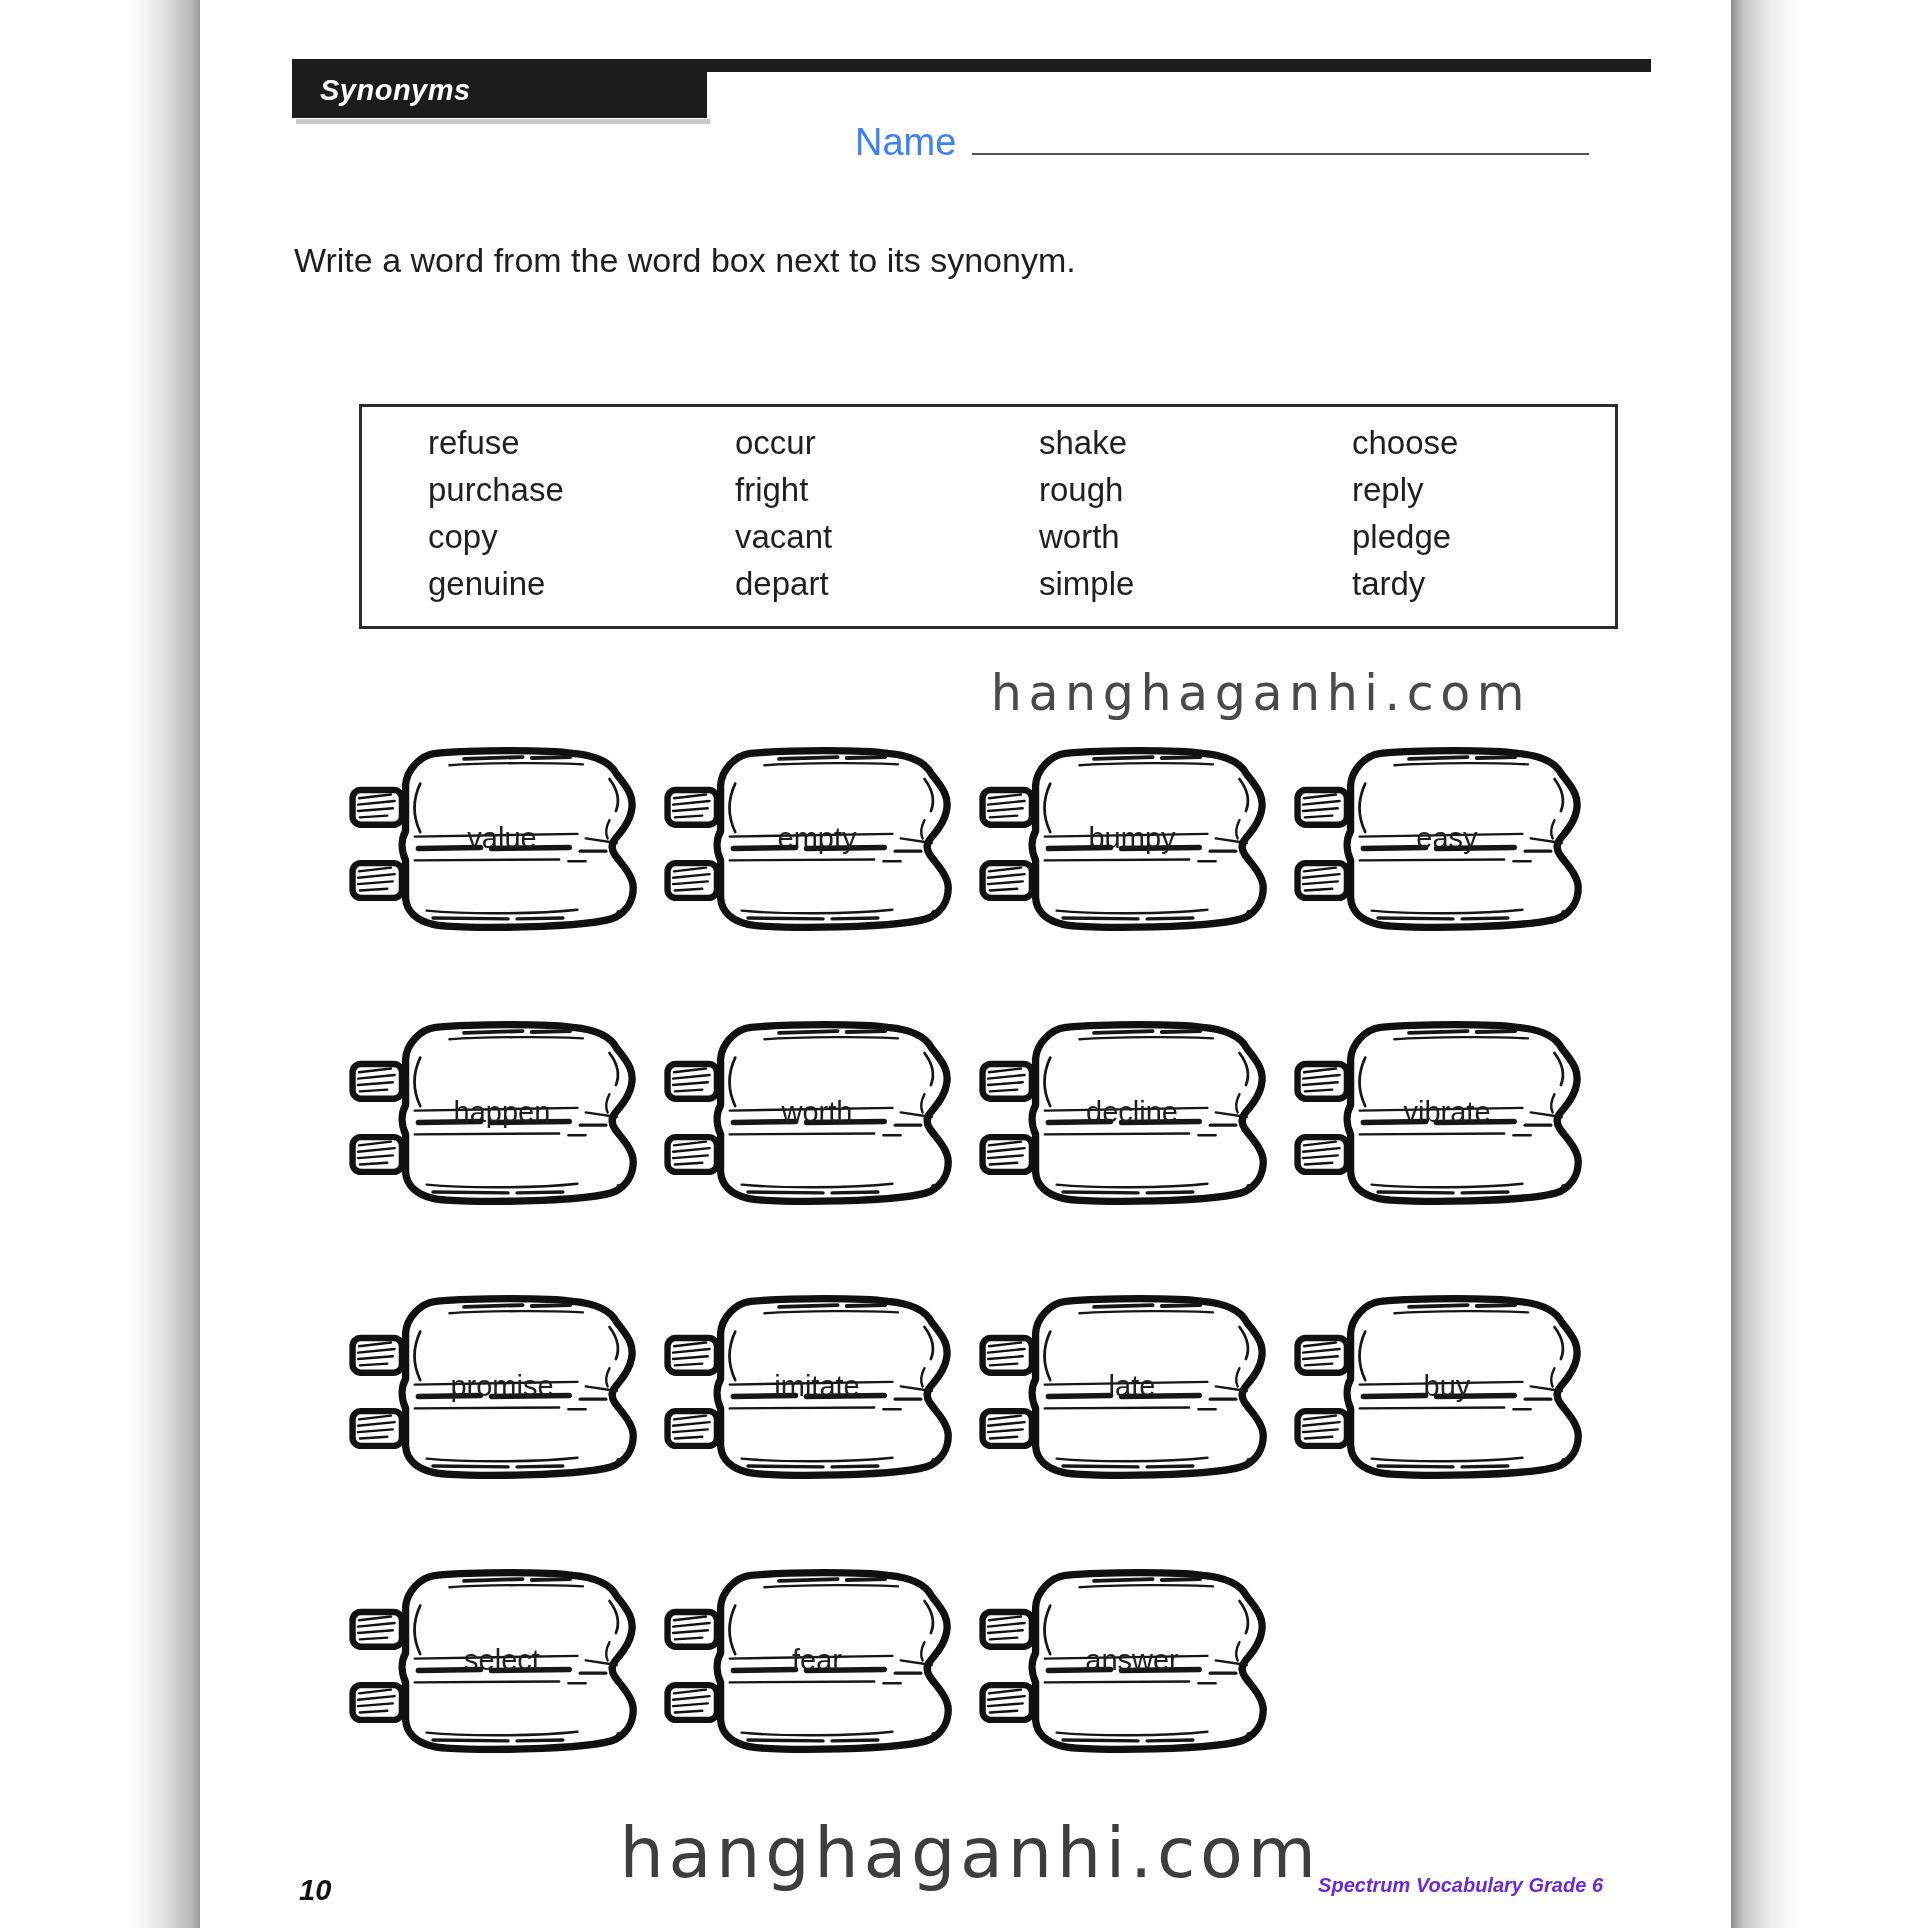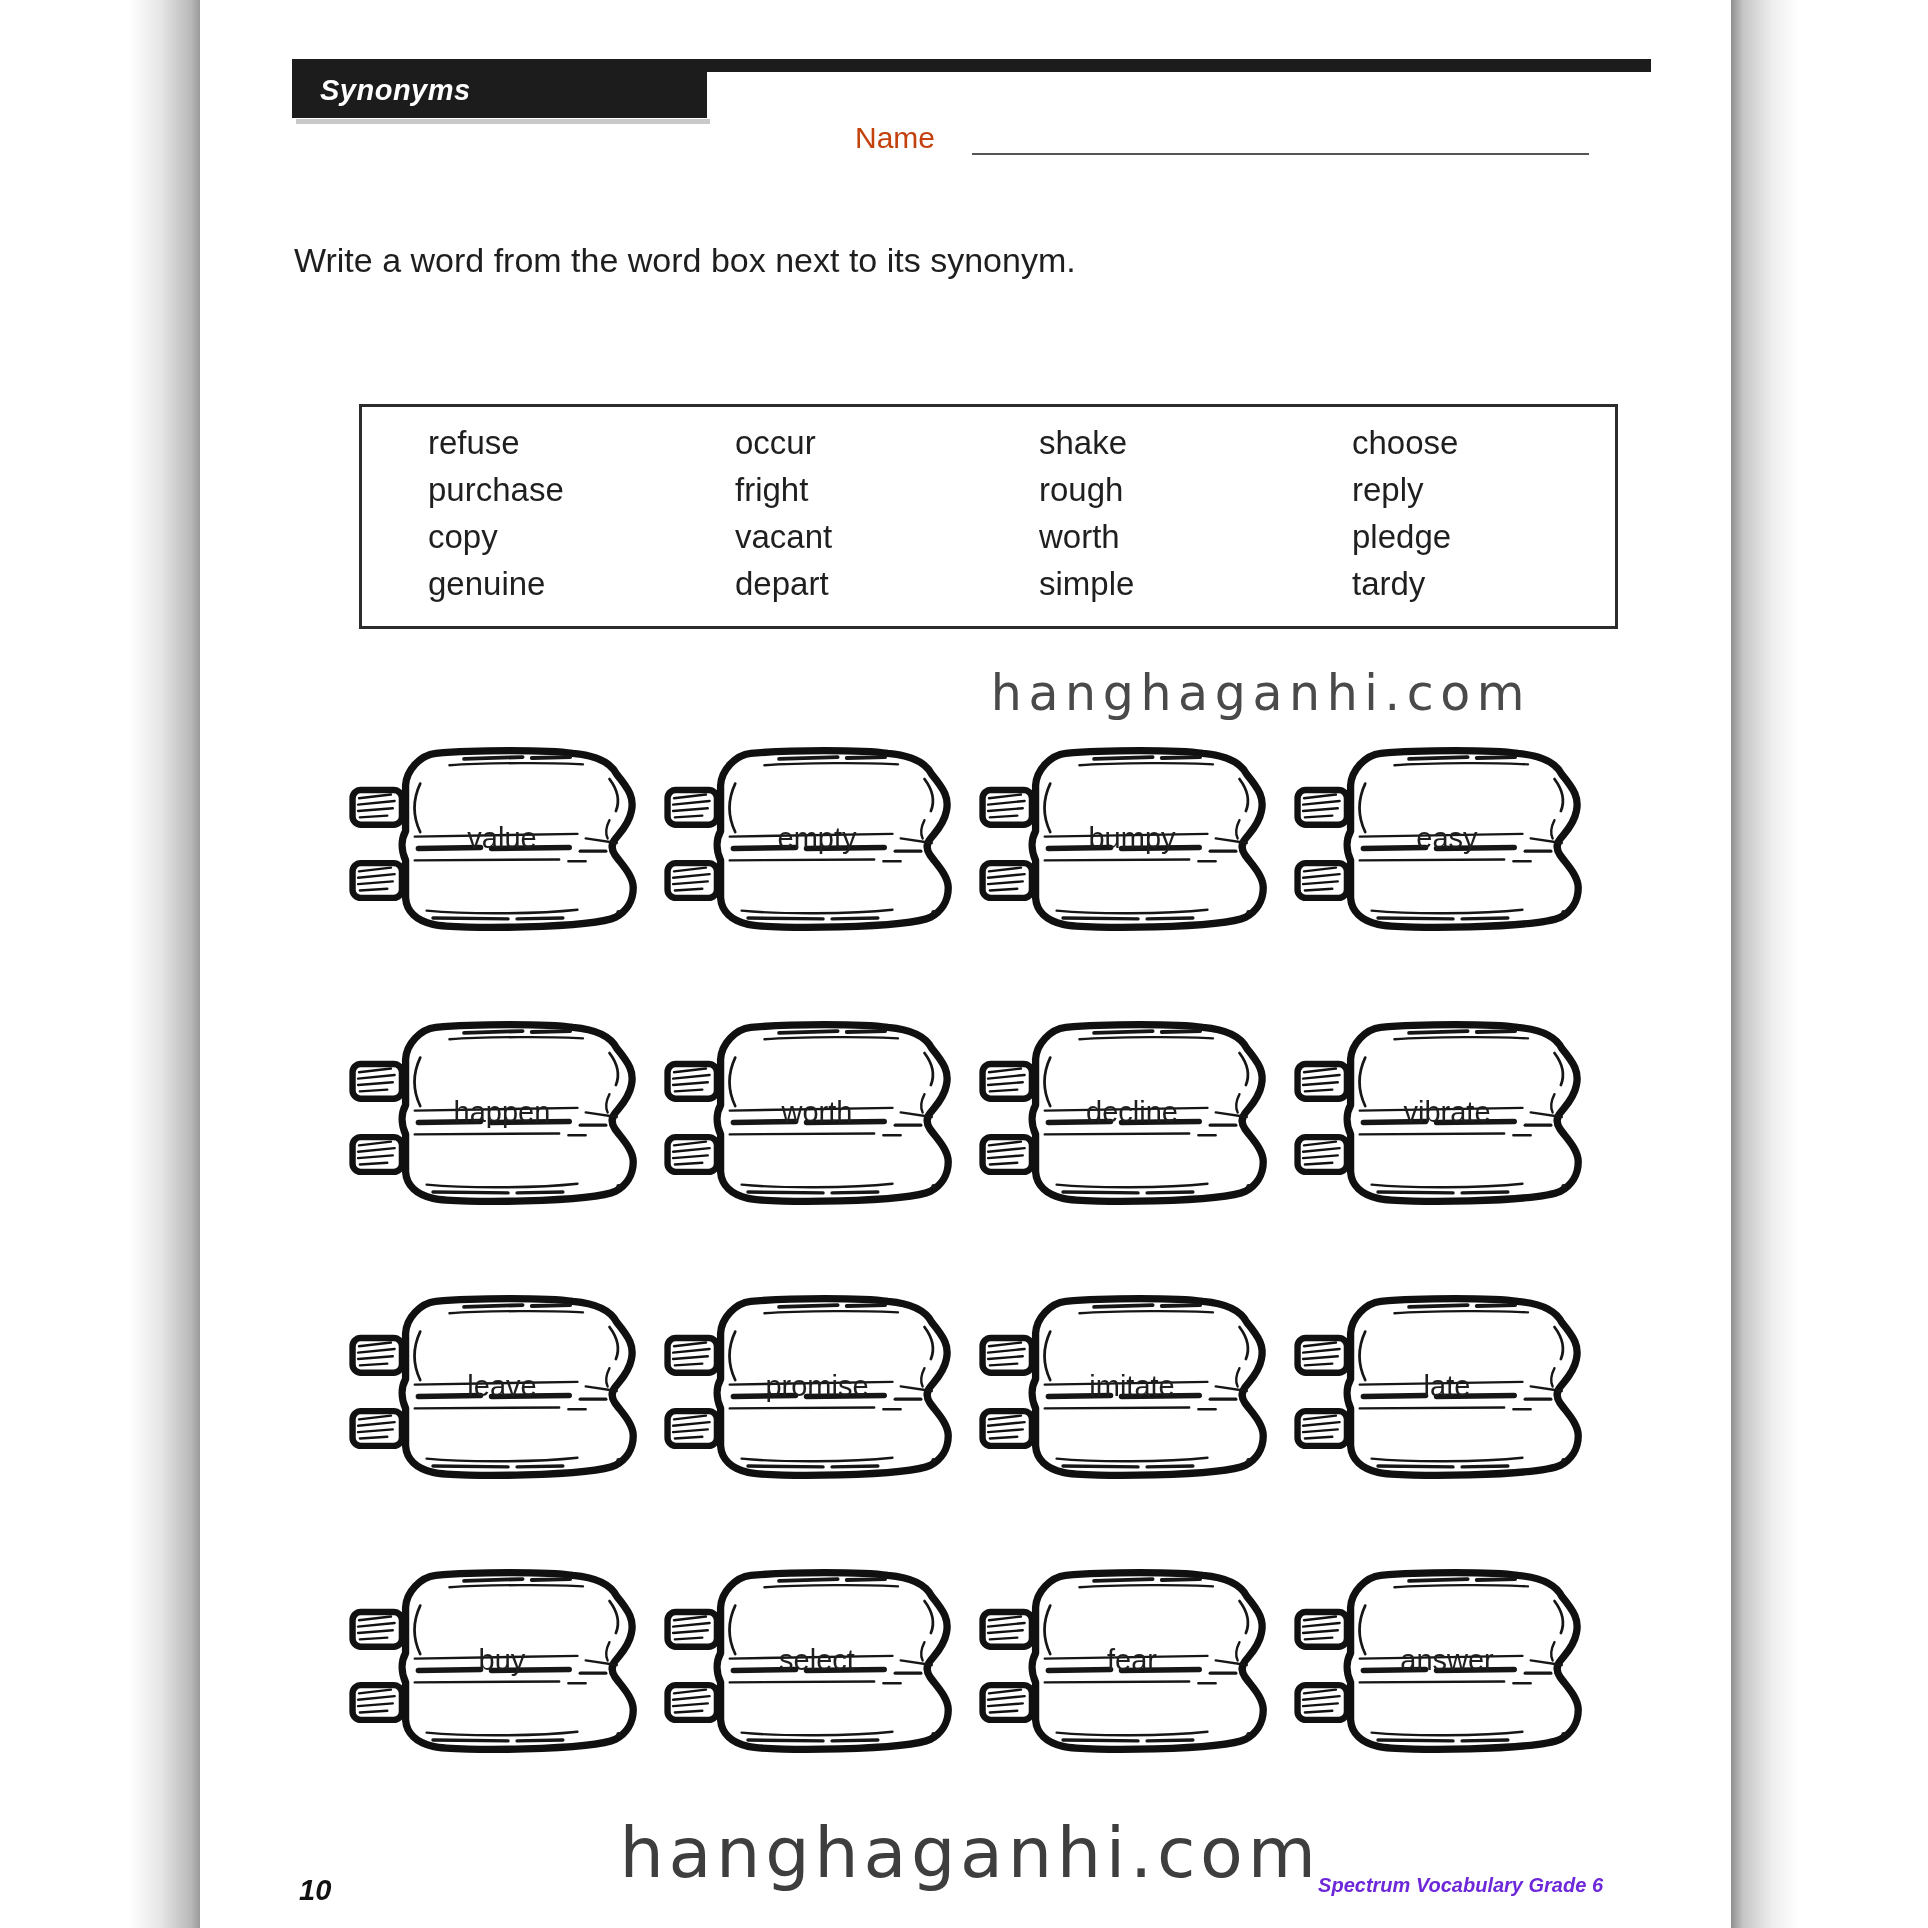--- a/index.html
+++ b/index.html
@@ -8,21 +8,21 @@
   
   .shadow-left{position:absolute;left:128px;top:0;width:72px;height:1928px;
     background:linear-gradient(90deg, rgba(158,158,158,0) 0%, rgba(158,158,158,0.25) 45%, rgba(140,140,140,0.62) 88%, #9a9a9a 100%);}
   .shadow-right{position:absolute;left:1731px;top:0;width:68px;height:1928px;
     background:linear-gradient(90deg, #8f8f8f 0%, rgba(150,150,150,0.55) 18%, rgba(158,158,158,0.18) 60%, rgba(158,158,158,0) 100%);}
   
   .tab-strip{position:absolute;left:292px;top:59px;width:1359px;height:13px;background:#1c1c1c;}
   .tab{position:absolute;left:292px;top:59px;width:415px;height:59px;background:#1c1c1c;}
   .tab-shadow{position:absolute;left:296px;top:119px;width:414px;height:4.7px;background:#c9c9c9;}
   .tab-label{position:absolute;left:28px;top:15px;font-size:29px;font-weight:bold;font-style:italic;color:#ffffff;letter-spacing:0.5px;}
-  .name-label{position:absolute;left:855px;top:121px;font-size:30px;color:#c2410c;}
+  .name-label{position:absolute;left:855px;top:121px;font-size:38px;color:#3b82f6;}
   .name-line{position:absolute;left:972px;top:122px;width:617px;height:31px;border-bottom:2.8px solid #555;}
   
   .instruction{position:absolute;left:294px;top:241px;font-size:34px;color:#1e1e1e;text-align:center;}
   
   .word-box{position:absolute;left:359px;top:404px;width:1218px;height:219px;border:3.8px solid #2c2c2c;background:#fff;padding-left:35px;}
   .wb-col{position:absolute;top:12.2px;}
   .wb-col.c0{left:66px;} .wb-col.c1{left:373px;} .wb-col.c2{left:677px;} .wb-col.c3{left:990px;}
   .wb-word{font-size:33px;line-height:47px;color:#1f1f1f;}
   
   .wm-mid{position:absolute;left:989px;top:665px;width:544px;text-align:center;
@@ -187,27 +187,20 @@
       <svg viewBox="0 0 340 210" width="311" height="192">
           <use href="#marker-shape"></use>
         </svg>
       <div class="marker-word">vibrate</div>
       <div class="answer-blank"></div>
     </div>
     <div class="marker-cell">
       <svg viewBox="0 0 340 210" width="311" height="192">
           <use href="#marker-shape"></use>
         </svg>
-      <div class="marker-word">leave</div>
-      <div class="answer-blank"></div>
-    </div>
-    <div class="marker-cell">
-      <svg viewBox="0 0 340 210" width="311" height="192">
-          <use href="#marker-shape"></use>
-        </svg>
       <div class="marker-word">promise</div>
       <div class="answer-blank"></div>
     </div>
     <div class="marker-cell">
       <svg viewBox="0 0 340 210" width="311" height="192">
           <use href="#marker-shape"></use>
         </svg>
       <div class="marker-word">imitate</div>
       <div class="answer-blank"></div>
     </div>

